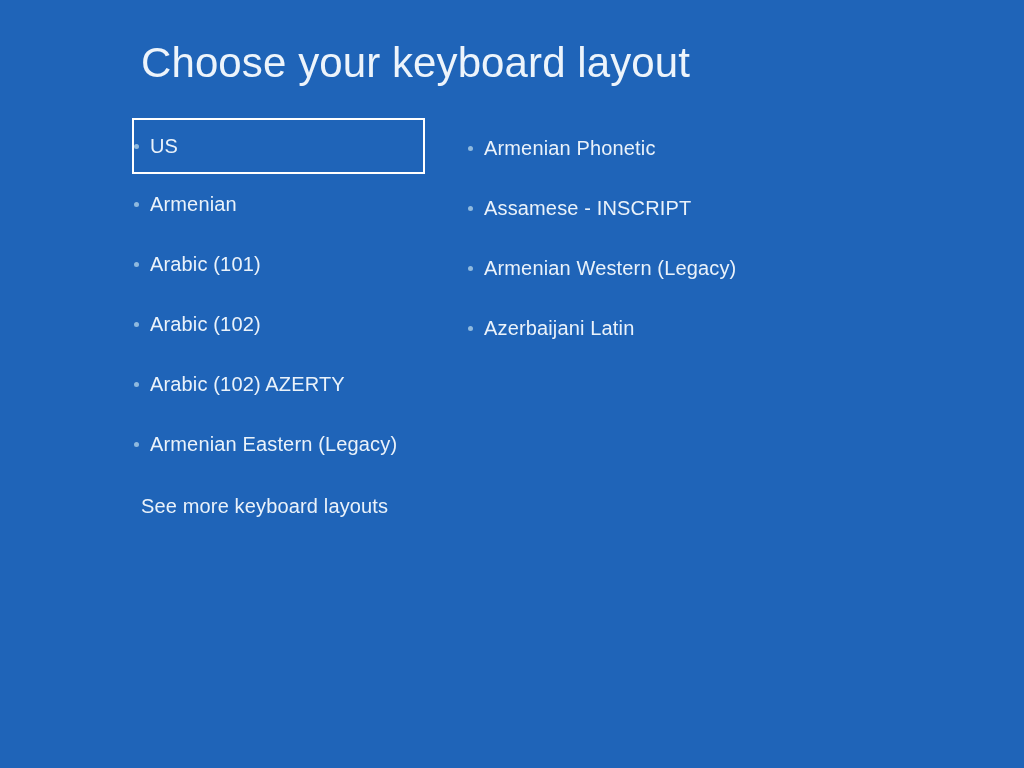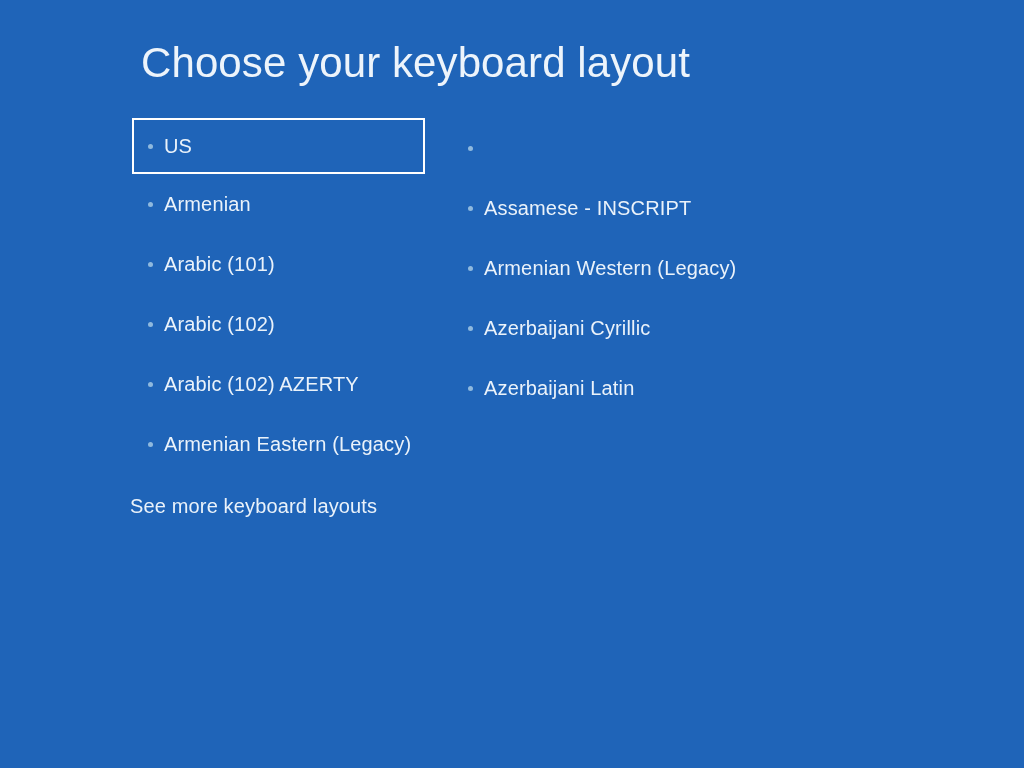--- a/index.html
+++ b/index.html
@@ -52,21 +52,20 @@
 
   #column-left  { left: 132px; width: 300px; }
   #column-right { left: 457px; width: 330px; }
 
   .layout-item {
     position: relative;
     height: 60px;
     box-sizing: border-box;
     display: flex;
     align-items: center;
-    padding-left: 14px;
     border: 2px solid transparent;
   }
 
   .layout-item.selected {
     border: 2px solid #FFFFFF;
     width: 293px;
     height: 56px;
   }
 
   #column-right .layout-item {
@@ -87,21 +86,21 @@
     font-size: 20px;
     font-weight: 400;
     color: #EAF2FA;
     white-space: nowrap;
     letter-spacing: 0.15px;
   }
 
   
   #see-more-link {
     position: absolute;
-    left: 130px;
+    left: 141px;
     top: 492px;
     font-size: 20px;
     font-weight: 400;
     color: #EAF2FA;
     white-space: nowrap;
     letter-spacing: 0.15px;
     line-height: 28px;
     cursor: pointer;
   }
 </style>
@@ -137,32 +136,29 @@
         </div>
         <div class="layout-item">
           <span class="bullet-icon"></span>
           <span class="layout-label">Armenian Eastern (Legacy)</span>
         </div>
       </div>
 
     <div id="column-right" class="layout-column">
         <div class="layout-item">
           <span class="bullet-icon"></span>
+          <span class="layout-label">Armenian Phonetic</span>
         </div>
         <div class="layout-item">
           <span class="bullet-icon"></span>
           <span class="layout-label">Assamese - INSCRIPT</span>
         </div>
         <div class="layout-item">
           <span class="bullet-icon"></span>
           <span class="layout-label">Armenian Western (Legacy)</span>
-        </div>
-        <div class="layout-item">
-          <span class="bullet-icon"></span>
-          <span class="layout-label">Azerbaijani Cyrillic</span>
         </div>
         <div class="layout-item">
           <span class="bullet-icon"></span>
           <span class="layout-label">Azerbaijani Latin</span>
         </div>
       </div>
 
   </div>
 
   <div id="see-more-link">See more keyboard layouts</div>

